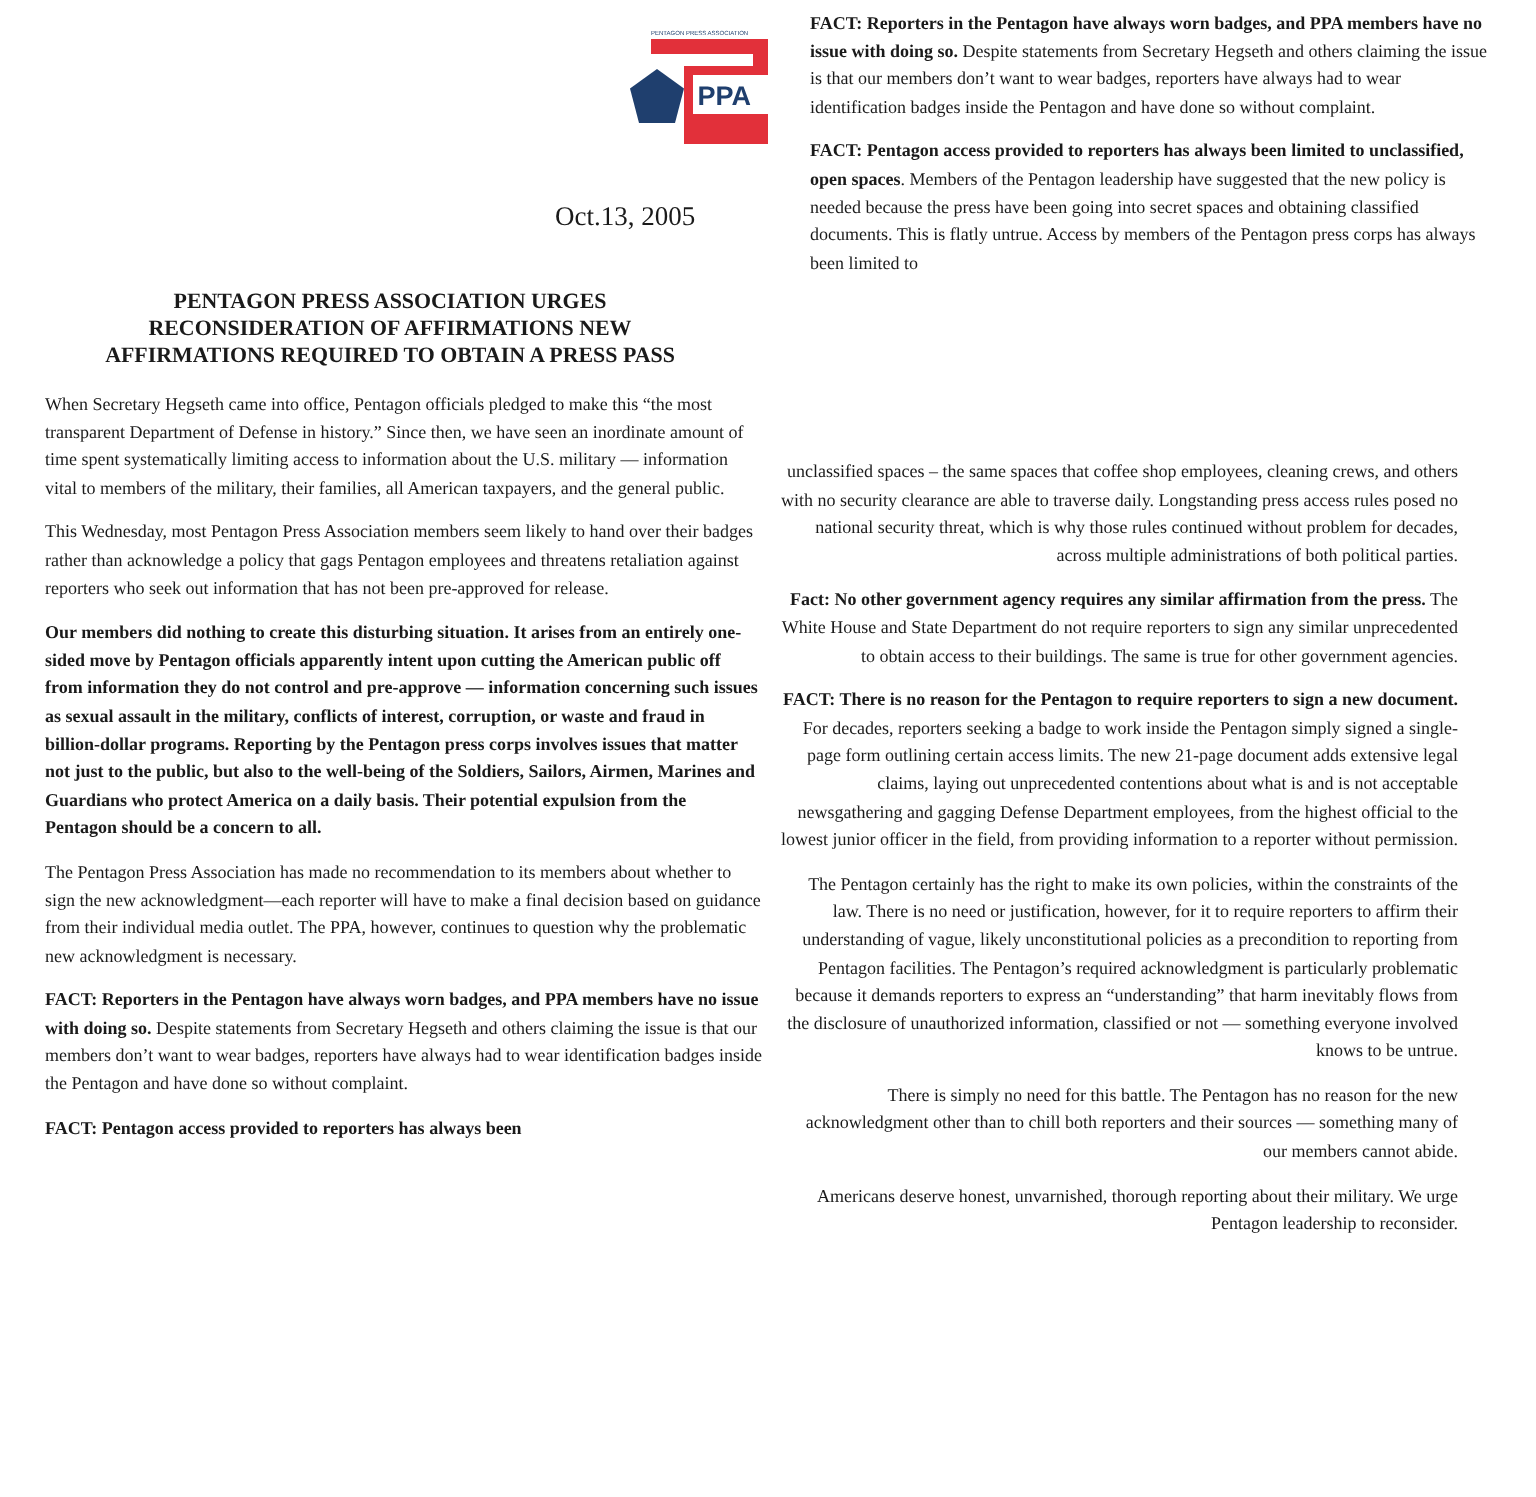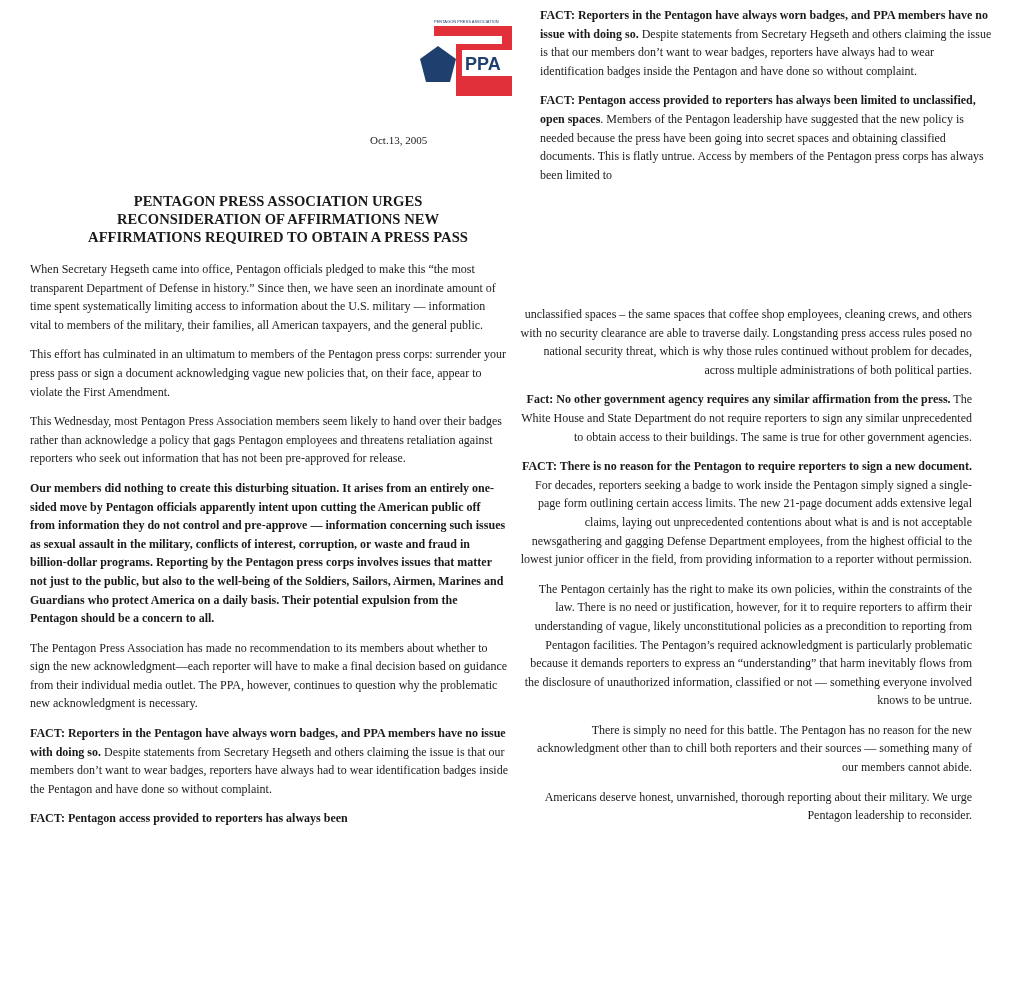--- a/index.html
+++ b/index.html
@@ -2,22 +2,22 @@
 <html><head>
 <meta charset="utf-8">
 <style>
   html, body { margin:0; padding:0; background:#ffffff; }
   body { width:1024px; height:998px; position:relative; overflow:hidden;
          font-family:"Liberation Serif", "DejaVu Serif", serif; color:#1a1a1a; }
   .col { position:absolute; font-size:12px; line-height:18.6px; }
   p { margin:0 0 11px 0; }
   b { font-weight:bold; }
   .logo { position:absolute; left:416px; top:14px; width:96px; height:82px;text-decoration:underline; }
-  .date { position:absolute; left:370px; top:134px; font-size:11px; }
-  .title { position:absolute; left:48px; top:192px; width:460px; text-align:center;
+  .date { position:absolute; left:370px; top:134px; font-size:18px; }
+  .title { position:absolute; left:30px; top:192px; width:460px; text-align:center;
            font-weight:bold; font-size:14.6px; line-height:18px; }
   .lbody { position:absolute; left:30px; top:260px; width:478px; }
   .rtop { position:absolute; left:540px; top:6px; width:452px; }
   .rbot { position:absolute; left:520px; top:305px; width:452px;text-align:right; }
 </style>
 </head>
 <body>
 
 <div class="logo">
   <svg width="96" height="82" viewBox="0 0 96 82">
@@ -34,21 +34,20 @@
 <div class="date">Oct.13, 2005</div>
 
 <div class="title">
   <div>PENTAGON PRESS ASSOCIATION URGES</div>
   <div>RECONSIDERATION OF AFFIRMATIONS NEW</div>
   <div>AFFIRMATIONS REQUIRED TO OBTAIN A PRESS PASS</div>
 </div>
 
 <div class="col lbody" id="lbody">
     <p><span>When Secretary Hegseth came into office, Pentagon officials pledged to make this “the most transparent Department of Defense in history.” Since then, we have seen an inordinate amount of time spent systematically limiting access to information about the U.S. military — information vital to members of the military, their families, all American taxpayers, and the general public.</span></p>
-    <p><span>This effort has culminated in an ultimatum to members of the Pentagon press corps: surrender your press pass or sign a document acknowledging vague new policies that, on their face, appear to violate the First Amendment.</span></p>
     <p><span>This Wednesday, most Pentagon Press Association members seem likely to hand over their badges rather than acknowledge a policy that gags Pentagon employees and threatens retaliation against reporters who seek out information that has not been pre-approved for release.</span></p>
     <p><b>Our members did nothing to create this disturbing situation. It arises from an entirely one-sided move by Pentagon officials apparently intent upon cutting the American public off from information they do not control and pre-approve — information concerning such issues as sexual assault in the military, conflicts of interest, corruption, or waste and fraud in billion-dollar programs. Reporting by the Pentagon press corps involves issues that matter not just to the public, but also to the well-being of the Soldiers, Sailors, Airmen, Marines and Guardians who protect America on a daily basis. Their potential expulsion from the Pentagon should be a concern to all.</b></p>
     <p><span>The Pentagon Press Association has made no recommendation to its members about whether to sign the new acknowledgment—each reporter will have to make a final decision based on guidance from their individual media outlet. The PPA, however, continues to question why the problematic new acknowledgment is necessary.</span></p>
     <p><b>FACT: Reporters in the Pentagon have always worn badges, and PPA members have no issue with doing so.</b><span> Despite statements from Secretary Hegseth and others claiming the issue is that our members don’t want to wear badges, reporters have always had to wear identification badges inside the Pentagon and have done so without complaint.</span></p>
     <p><b>FACT: Pentagon access provided to reporters has always been</b></p>
   </div>
 <div class="col rtop" id="rtop">
     <p><b>FACT: Reporters in the Pentagon have always worn badges, and PPA members have no issue with doing so.</b><span> Despite statements from Secretary Hegseth and others claiming the issue is that our members don’t want to wear badges, reporters have always had to wear identification badges inside the Pentagon and have done so without complaint.</span></p>
     <p><b>FACT: Pentagon access provided to reporters has always been limited to unclassified, open spaces</b><span>. Members of the Pentagon leadership have suggested that the new policy is needed because the press have been going into secret spaces and obtaining classified documents. This is flatly untrue. Access by members of the Pentagon press corps has always been limited to</span></p>
   </div>

